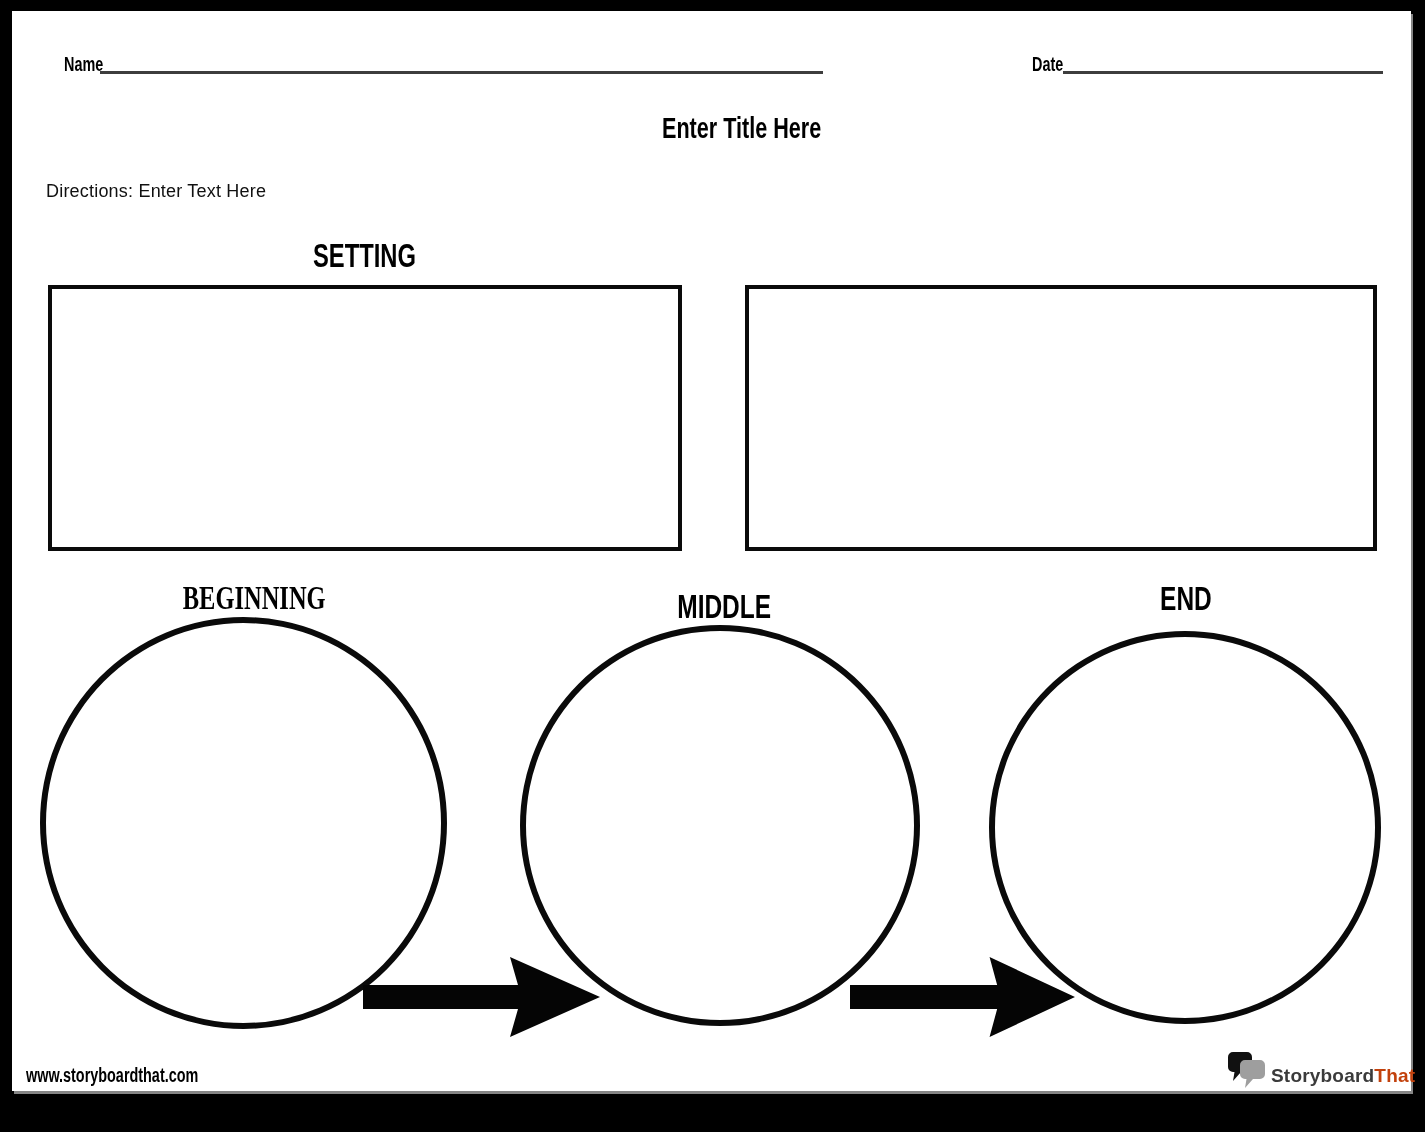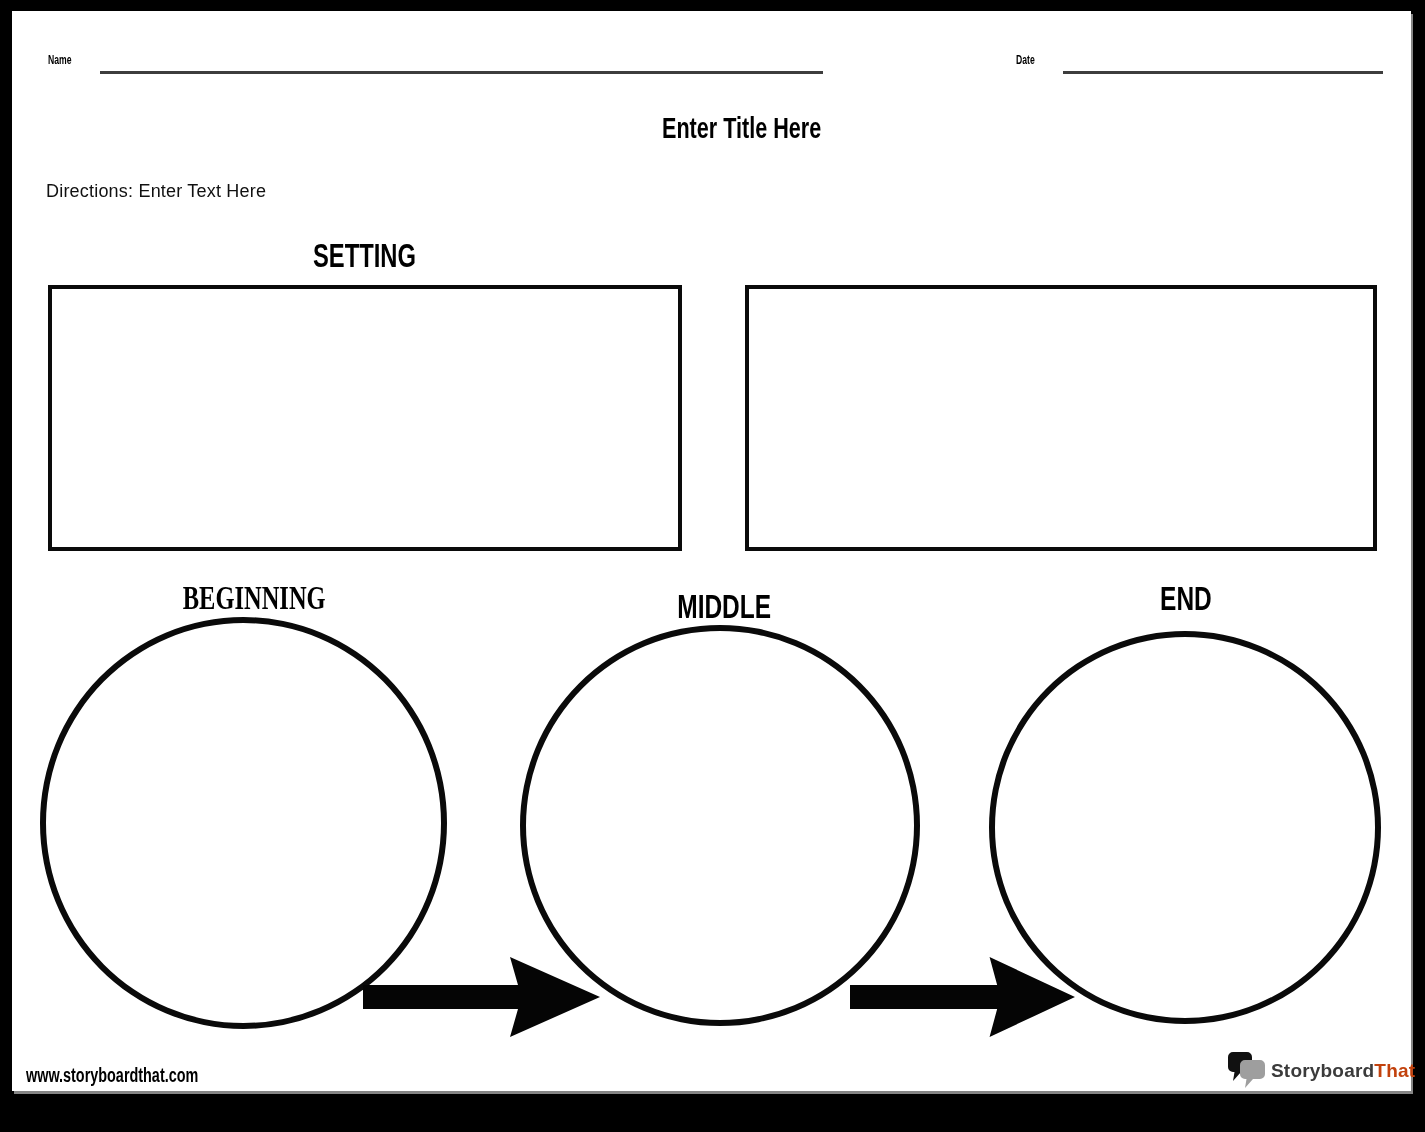--- a/index.html
+++ b/index.html
@@ -8,27 +8,27 @@
   .page{position:absolute;left:12px;top:11px;width:1399px;height:1080px;background:#fff;
         box-shadow:2px 3px 0 0 #868686;}
   .abs{position:absolute;}
   .cond{display:inline-block;transform:scaleX(0.72);transform-origin:center center;
         font-weight:700;white-space:nowrap;letter-spacing:0;}
   .cond.left{transform-origin:left center;}
   .hline{position:absolute;height:3px;background:#3d3d3d;}
   .fieldbox{position:absolute;border:4px solid #0a0a0a;background:#fff;box-sizing:border-box;}
   .circle{position:absolute;border:6px solid #0a0a0a;border-radius:50%;background:#fff;box-sizing:border-box;}
   .heading-center{position:absolute;text-align:center;}
-  .small-label{font-size:12px;font-weight:700;}
+  .small-label{font-size:20px;font-weight:700;margin-left:16px;}
   .title-text{font-size:30px;}
   .section-text{font-size:33px;}
   .circle-text{font-size:34px;}
   .directions{font-size:18px;color:#111;letter-spacing:0.2px;}
   .url-text{font-size:20px;}
-  .logo{position:absolute;display:flex;align-items:flex-start;}
+  .logo{position:absolute;display:flex;align-items:center;}
   .logo-word{font-size:19px;font-weight:700;letter-spacing:0.2px;}
   .arrow-svg{position:absolute;}
 </style>
 </head>
 <body>
 
 <div id="canvas">
   <div class="page">
 
     <span class="abs small-label" style="left:36px;top:42px;"><span class="cond left">Name</span></span>

